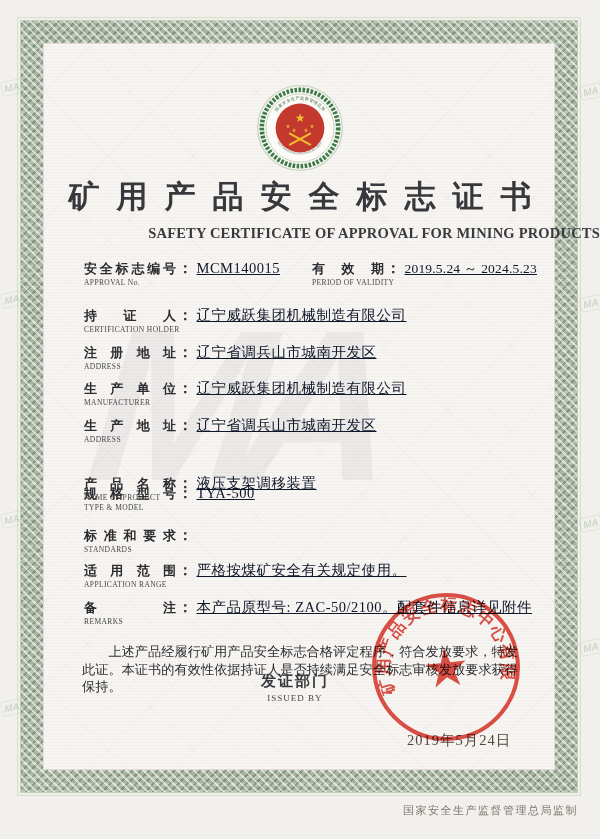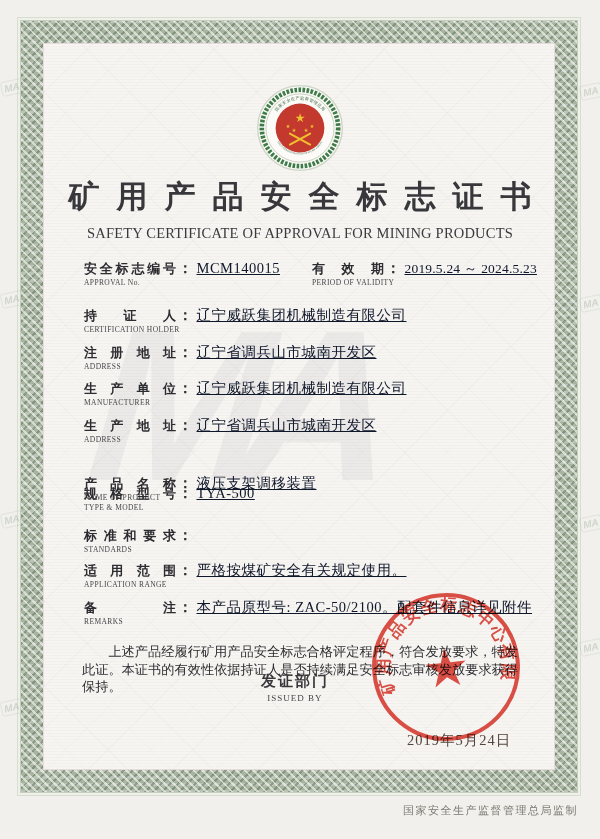--- a/index.html
+++ b/index.html
@@ -23,22 +23,22 @@
     font-weight:bold;font-style:italic;letter-spacing:-30px;color:#8e8e96;opacity:.10;
     transform:skewX(-6deg);pointer-events:none;font-family:"Liberation Sans",sans-serif;}
   .ma-mark{position:absolute;font-family:"Liberation Sans",sans-serif;font-weight:bold;
     font-style:italic;font-size:10px;color:#7f9b84;opacity:.30;border:1px solid rgba(127,155,132,.5);
     border-radius:3px;padding:1px 2px;transform:rotate(-12deg);}
   
   .emblem{position:absolute;left:254px;top:82px;width:92px;height:92px;}
   
   .title-cn{position:absolute;left:0;top:176px;width:600px;text-align:center;font-size:31px;
     font-weight:bold;color:#38383c;letter-spacing:17px;padding-left:17px;box-sizing:border-box;white-space:nowrap;}
-  .title-en{position:absolute;left:0;top:225px;width:600px;text-align:center;font-size:14.5px;
-    font-weight:normal;color:#3a3a3e;letter-spacing:.2px;white-space:nowrap;}
+  .title-en{position:absolute;left:0;top:225px;width:600px;text-align:right;font-size:14.5px;
+    font-weight:bold;color:#3a3a3e;letter-spacing:.2px;white-space:nowrap;}
   
   .row{position:absolute;left:84px;display:flex;align-items:flex-start;}
   .lblblock{width:92px;flex:none;}
   .lbl{display:block;width:92px;font-size:13px;font-weight:bold;color:#2d2d31;
     text-align:justify;text-align-last:justify;line-height:17px;}
   .caption{display:block;font-size:7.5px;letter-spacing:.4px;color:#46464a;margin-top:1px;white-space:nowrap;}
   .colon{font-size:14.5px;font-weight:bold;color:#2d2d31;margin:0 4px 0 2px;line-height:17px;}
   .value{font-size:14.5px;color:#0f172a;letter-spacing:.5px;line-height:17px;white-space:nowrap;text-decoration:underline;}
   .second{position:absolute;left:228px;top:0;display:flex;align-items:flex-start;}
   .second .lblblock,.second .lbl{width:72px;}

